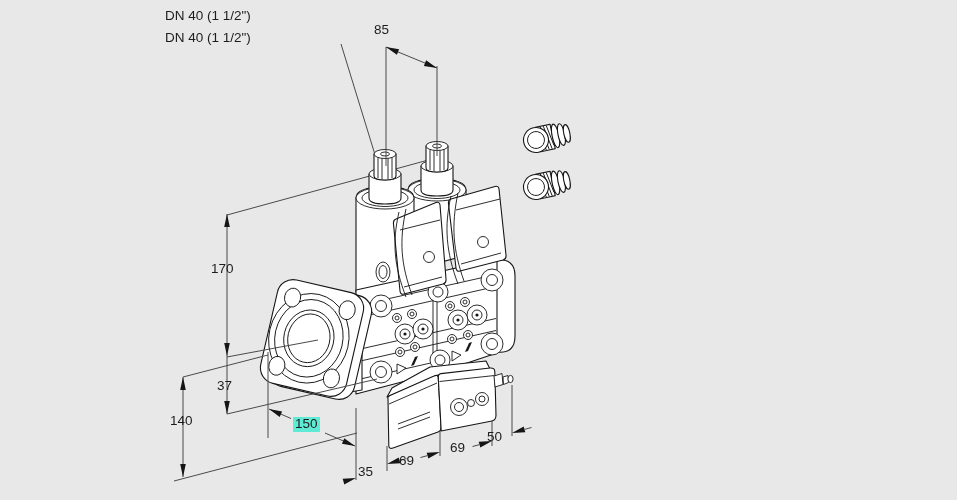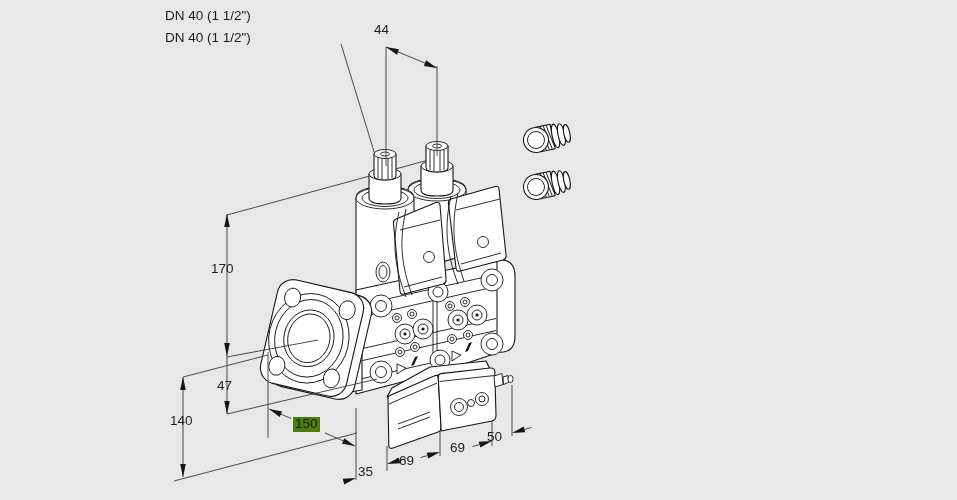--- a/index.html
+++ b/index.html
@@ -1,20 +1,20 @@
 <!DOCTYPE html>
 <html><head>
 <meta charset="utf-8">
 <style>
   html,body{margin:0;padding:0;}
   body{background:#bdbdbd;font-family:"Liberation Sans","DejaVu Sans",sans-serif;}
   #stage{position:relative;width:957px;height:500px;background:#e8e8e8;overflow:hidden;}
   #stage svg{position:absolute;left:0;top:0;}
   .lbl{position:absolute;font-size:13.5px;color:#1d1d1d;white-space:nowrap;line-height:1.1;}
-  .lbl.ongap{background:#4d7c0f;padding:0 2px;}
+  .lbl.ongap{background:#5eead4;padding:0 2px;}
   .part{fill:#ffffff;stroke:#161616;stroke-width:1.1;stroke-linejoin:round;}
   .part2{fill:#ffffff;stroke:#161616;stroke-width:0.9;stroke-linejoin:round;}
   .detail{fill:none;stroke:#161616;stroke-width:0.9;}
   .dim{stroke:#4a4a4a;stroke-width:1;fill:none;}
   .arr{fill:#151515;stroke:none;}
   .blackmark{fill:#151515;stroke:none;}
 </style>
 </head>
 <body>
 
@@ -233,22 +233,22 @@
     <polygon class="arr" points="512,433 525.3,432.3 523.7,426.4"></polygon>
     <line class="dim" x1="399.5" y1="460.4" x2="406.5" y2="458.5"></line>
     <line class="dim" x1="427.5" y1="455.6" x2="420.5" y2="457.5"></line>
     <line class="dim" x1="479.5" y1="444.6" x2="472.5" y2="446.5"></line>
     <line class="dim" x1="524.5" y1="429.4" x2="531.5" y2="427.5"></line>
   </g>
 </svg>
 
   <div class="lbl" style="left:165px;top:9px">DN 40 (1 1/2")</div>
   <div class="lbl" style="left:165px;top:31px">DN 40 (1 1/2")</div>
-  <div class="lbl" style="left:374px;top:23px">44</div>
+  <div class="lbl" style="left:374px;top:23px">85</div>
   <div class="lbl" style="left:211px;top:262px">170</div>
-  <div class="lbl" style="left:217px;top:379px">47</div>
+  <div class="lbl" style="left:217px;top:379px">37</div>
   <div class="lbl" style="left:170px;top:414px">140</div>
   <div class="lbl ongap" style="left:293px;top:417px">150</div>
   <div class="lbl" style="left:358px;top:465px">35</div>
   <div class="lbl" style="left:399px;top:454px">69</div>
   <div class="lbl" style="left:450px;top:441px">69</div>
   <div class="lbl" style="left:487px;top:430px">50</div>
 </div>
 
 </body></html>

